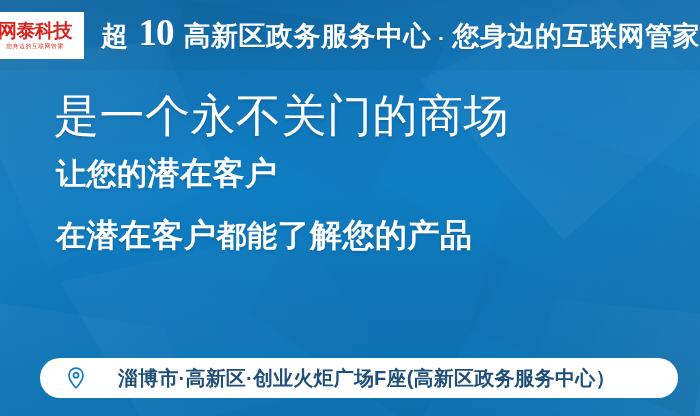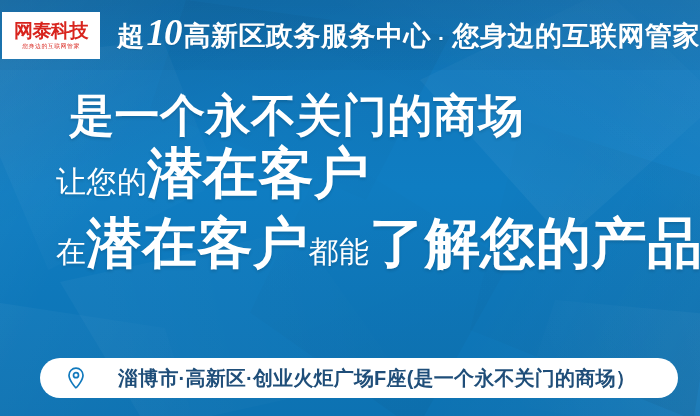--- a/index.html
+++ b/index.html
@@ -108,25 +108,24 @@
     font-size: 27px;
     font-weight: bold;
     letter-spacing: 0.5px;
     white-space: nowrap;
     display: flex;
     align-items: baseline;
     text-shadow: 0 1px 1px rgba(0,0,0,0.12);
   }
   .tagline .num {
     font-family: "Liberation Serif", "DejaVu Serif", serif;
-    font-style: italic;
     font-size: 37px;
     font-weight: bold;
     line-height: 0.9;
-    margin: 0 2px;
+    margin: 0 10px;
     letter-spacing: -1px;
   }
   .tagline .dot {
     margin: 0 7px;
     font-size: 21px;
   }
 
   
   .headline {
     position: absolute;
@@ -140,43 +139,42 @@
     text-shadow: 0 2px 3px rgba(0,0,0,0.13);
   }
   .hl1 {
     font-size: 45px;
     font-weight: bold;
     line-height: 54px;
     letter-spacing: 0.5px;
   }
   .hl2 {
     font-size: 45px;
-    font-weight: bold;
+    font-weight: normal;
     line-height: 56px;
     letter-spacing: 0.5px;
     padding-left: 4px;
-    margin-left: 15px;
   }
   .hl3 {
     line-height: 58px;
     padding-left: 6px;
   }
   .hl4 {
     line-height: 54px;
     padding-left: 6px;
   }
   .thin {
-    font-weight: normal;
+    font-weight: bold;
     font-size: 30px;
     letter-spacing: 0.5px;
     margin-top: 24px;
   }
   .bold {
     font-weight: bold;
-    font-size: 55px;
+    font-size: 32px;
     letter-spacing: 0.5px;
   }
 
   
   .address-pill {
     position: absolute;
     left: 40px;
     top: 358px;
     width: 638px;
     height: 40px;
@@ -238,16 +236,16 @@
     <div class="hl-line hl4">
       <span class="thin">在</span><span class="bold">潜在客户</span><span class="thin">都能</span><span class="bold">了解您的产品</span>
     </div>
   </div>
 
   <div class="address-pill">
     <svg class="pin-icon" viewBox="0 0 24 24">
       <path d="M12 2.2c-3.9 0-7 3.1-7 7 0 5.1 6.2 12 6.5 12.3.1.2.4.2.5.2s.4-.1.5-.2C12.8 21.2 19 14.3 19 9.2c0-3.9-3.1-7-7-7z" fill="none" stroke="#1179bd" stroke-width="1.7"></path>
       <circle cx="12" cy="9.2" r="2.5" fill="none" stroke="#1179bd" stroke-width="1.7"></circle>
     </svg>
-    <div class="address-text">淄博市·高新区·创业火炬广场F座(是一个永不关门的商场）</div>
+    <div class="address-text">淄博市·高新区·创业火炬广场F座(高新区政务服务中心）</div>
   </div>
 
 </div>
 
 </body></html>

